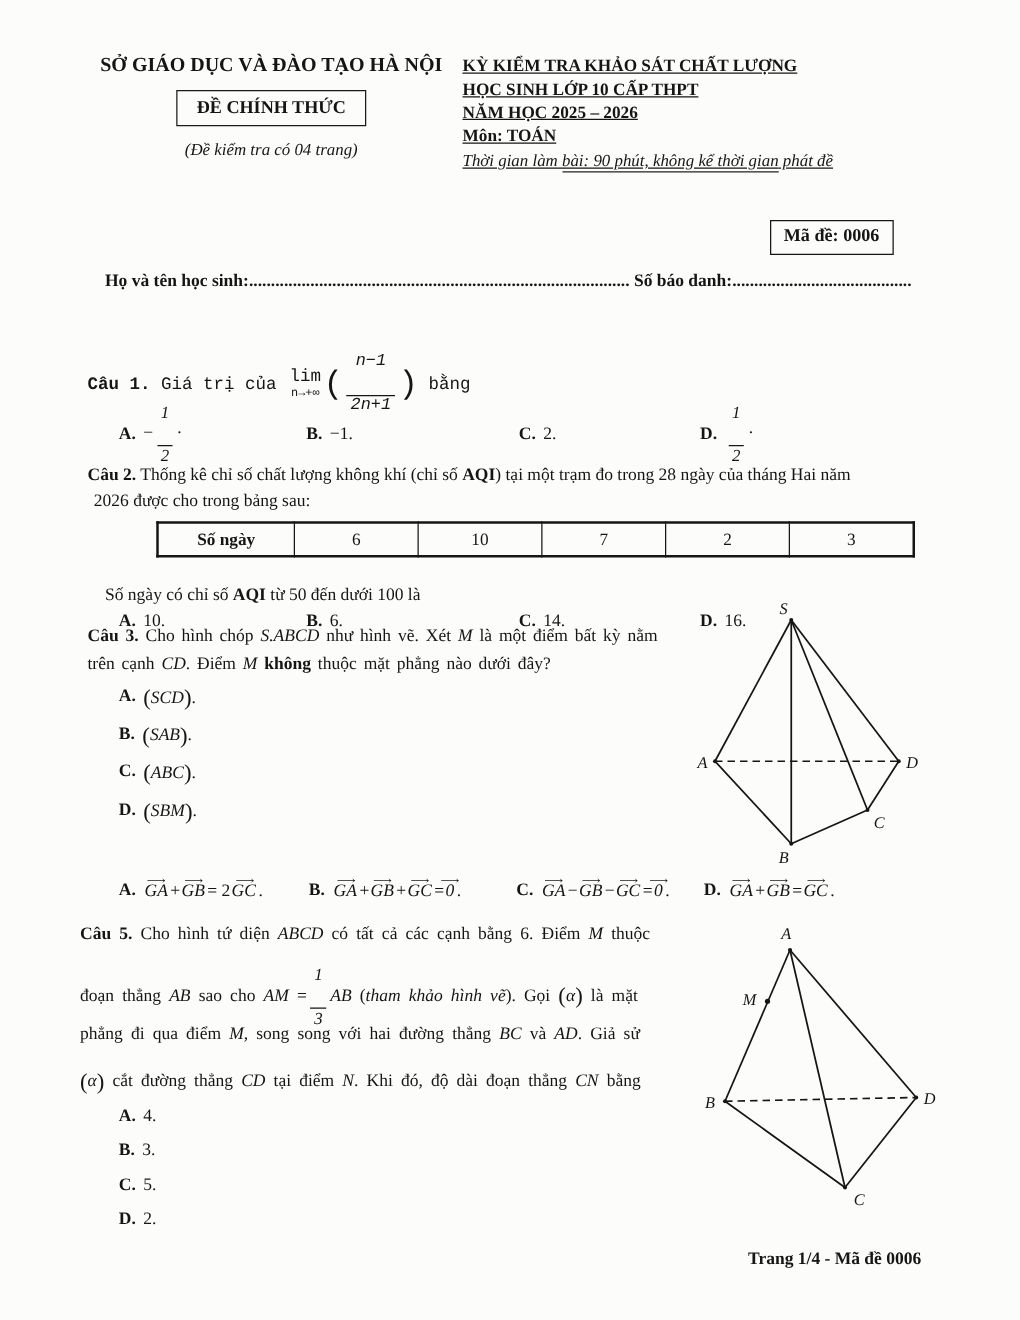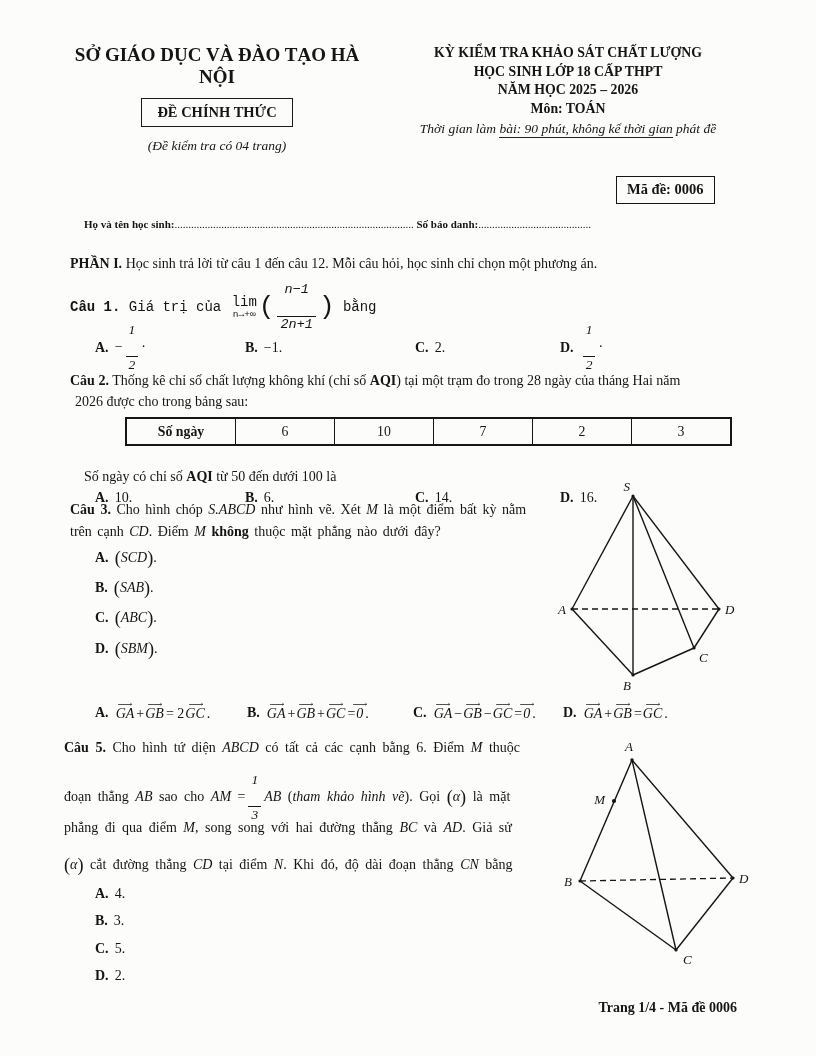--- a/index.html
+++ b/index.html
@@ -15,31 +15,31 @@
        transform:translateX(-50%) scaleX(1.25);font-size:0.60em;font-style:normal;}
   .frac{display:inline-block;vertical-align:middle;text-align:center;line-height:1.08;
         margin:0 3px;font-style:italic;font-size:13.5px;}
   .frac .fn{display:block;padding:0 3px 18px;border-bottom:1.1px solid #151515;}
   .frac .fd{display:block;padding:1px 3px 0;}
   .lim{display:inline-block;vertical-align:middle;text-align:center;line-height:1;margin:0 2px;}
   .lim .lt{display:block;font-size:14px;}
   .lim .ls{display:block;font-size:9.5px;margin-top:1px;}
 
   .hl{position:absolute;left:62px;top:44px;width:310px;text-align:center;}
-  .hl .dept{font-weight:bold;font-size:19px;}
+  .hl .dept{font-weight:bold;font-size:16px;}
   .hl .obox{display:inline-block;margin-top:10px;border:1.7px solid #1a1a1a;
             padding:5px 15px;font-weight:bold;font-size:14.5px;}
   .hl .note{margin-top:11px;font-style:italic;font-size:13.5px;}
-  .hr{position:absolute;left:370px;top:44px;width:396px;text-align:center;
-      font-weight:bold;font-size:13.8px;line-height:18.5px;}
+  .hr{position:absolute;left:370px;top:44px;width:396px;text-align:left;
+      font-weight:bold;font-size:13.8px;line-height:18.5px;text-decoration:underline;}
   .hr .time{font-weight:normal;font-style:italic;margin-top:2px;font-size:13.5px;}
   .time .ul{border-bottom:1.5px solid #222;padding-bottom:1px;}
   .codebox{position:absolute;left:616px;top:176px;border:1.8px solid #161616;
            padding:4px 10px 5px;font-weight:bold;font-size:14.5px;}
-  .sline{position:absolute;left:84px;top:218px;width:680px;font-size:11px;white-space:nowrap;}
+  .sline{position:absolute;left:84px;top:218px;width:680px;font-size:14px;white-space:nowrap;font-weight:bold;}
   .part1{position:absolute;left:70px;top:256px;}
   .stem{position:absolute;font-size:14px;}
   .optrow{position:absolute;left:0;width:816px;}
   .opt{position:absolute;display:flex;align-items:center;gap:6px;font-size:14px;height:100%;}
   .o1{left:95px}.o2{left:245px}.o3{left:415px}.o4{left:560px}
 
   #q1stem{left:70px;top:283px;font-family:Liberation Mono, monospace;}
   #q1opts{top:326px;height:44px;}
   #q2l1{left:70px;top:373px;}
   #q2l2{left:75px;top:394px;}
@@ -76,31 +76,30 @@
 <div class="page">
 
   <div class="hl">
     <div class="dept">SỞ GIÁO DỤC VÀ ĐÀO TẠO HÀ NỘI</div>
     <div class="obox">ĐỀ CHÍNH THỨC</div>
     <div class="note">(Đề kiểm tra có 04 trang)</div>
   </div>
 
   <div class="hr">
     <div>KỲ KIỂM TRA KHẢO SÁT CHẤT LƯỢNG</div>
-    <div>HỌC SINH LỚP 18 CẤP THPT</div>
+    <div>HỌC SINH LỚP 10 CẤP THPT</div>
     <div>NĂM HỌC 2025 – 2026</div>
     <div>Môn: TOÁN</div>
     <div class="time"><span>Thời gian làm </span><span class="ul">bài: 90 phút, không kể thời gian</span><span> phát đề</span></div>
   </div>
 
   <div class="codebox">Mã đề: 0006</div>
 
   <div class="sline"><b>Họ và tên học sinh:</b><span>.......................................................................................</span><b> Số báo danh:</b><span>.........................................</span></div>
 
-  <div class="part1"><b>PHẦN I.</b><span> Học sinh trả lời từ câu 1 đến câu 12. Mỗi câu hỏi, học sinh chỉ chọn một phương án.</span></div>
 
   <div class="stem" id="q1stem"><b class="qlabel">Câu 1.</b><span><span> Giá trị của </span><span class="lim"><span class="lt">lim</span><span class="ls">n→+∞</span></span><span class="s-big">(</span><span class="frac"><span class="fn">n−1</span><span class="fd">2n+1</span></span><span class="s-big">)</span><span> bằng</span></span></div>
   <div class="optrow" id="q1opts">
     <div class="opt o1">
         <b>A.</b>
         <span><span>−</span><span class="frac"><span class="fn">1</span><span class="fd">2</span></span><span>·</span></span>
       </div>
     <div class="opt o2">
         <b>B.</b>
         <span><span>−1.</span></span>

